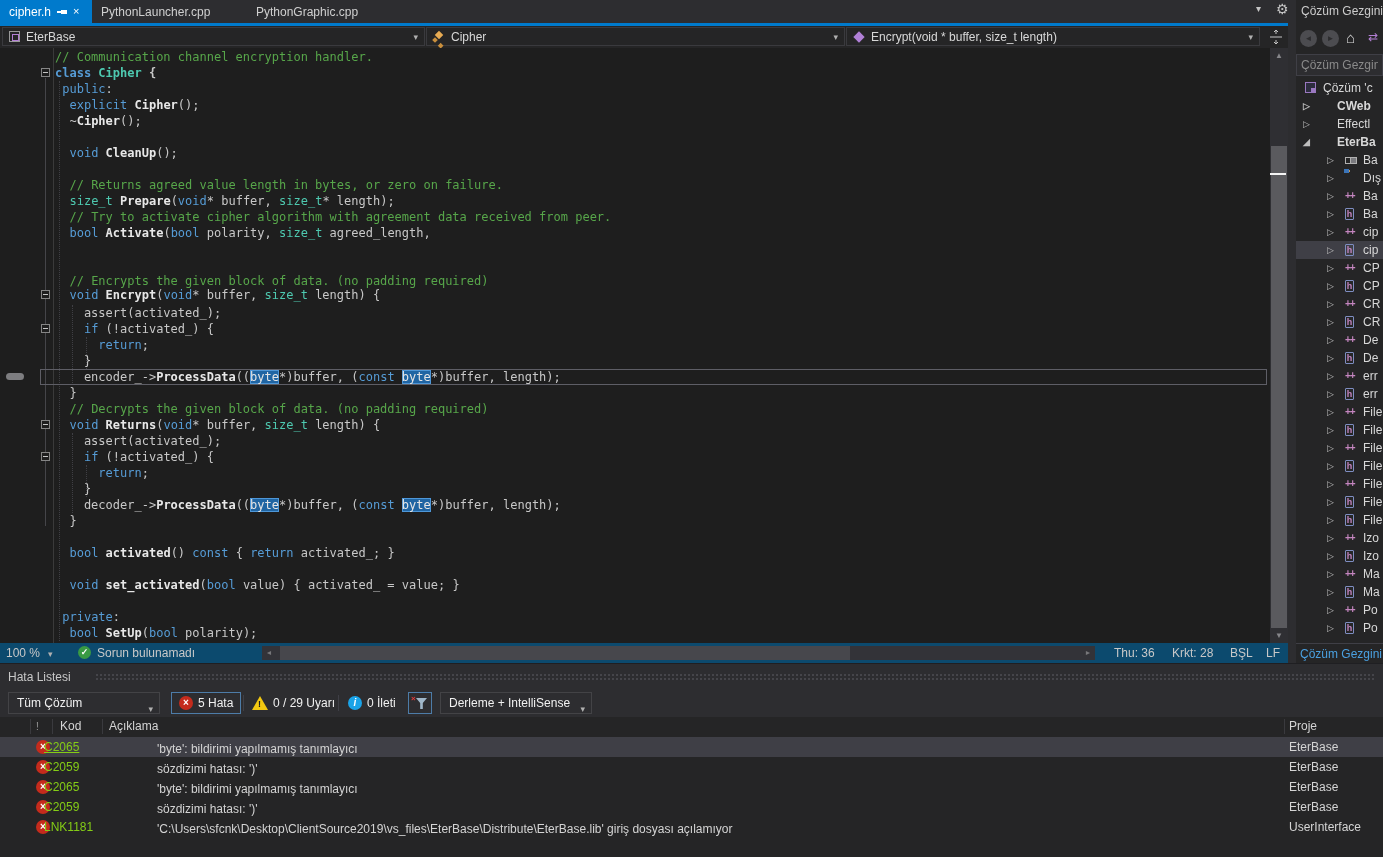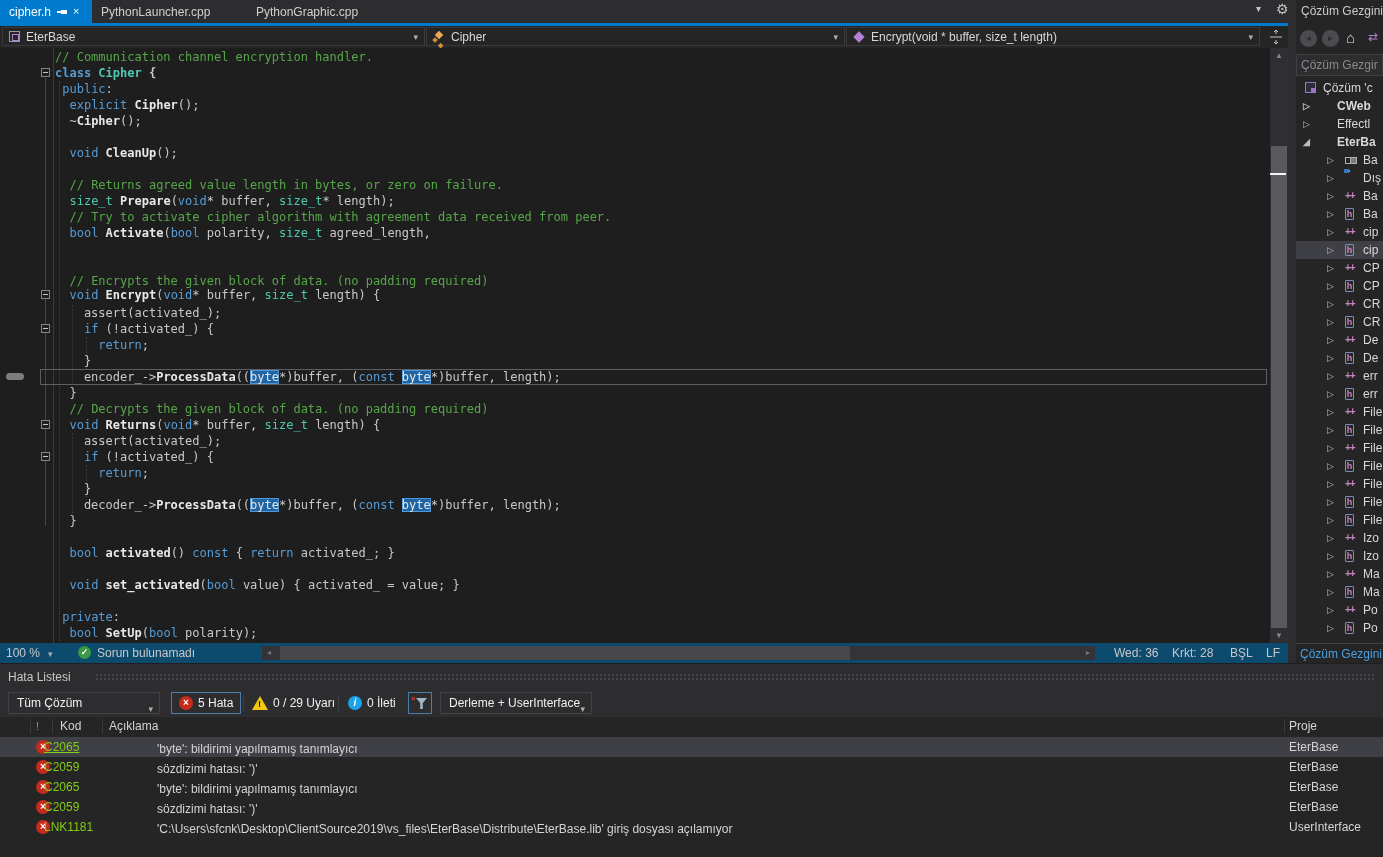--- a/index.html
+++ b/index.html
@@ -295,21 +295,21 @@
     <div id="edstatus">
       <span class="st" style="left:6px;">100 %</span>
       <span id="zoomcaret">▾</span>
       <span class="okcirc">✓</span>
       <span class="st" style="left:97px;">Sorun bulunamadı</span>
       <div id="hscroll">
         <span class="hsarrow" style="left:0;">◄</span>
         <div id="hthumb"></div>
         <span class="hsarrow" style="right:0;">►</span>
       </div>
-      <span class="st" style="left:1114px;">Wed: 36</span>
+      <span class="st" style="left:1114px;">Thu: 36</span>
       <span class="st" style="left:1172px;">Krkt: 28</span>
       <span class="st" style="left:1230px;">BŞL</span>
       <span class="st" style="left:1266px;">LF</span>
     </div>
   </div>
 
   <div id="solution">
     <div id="sol-title">Çözüm Gezgini</div>
     <span class="navcirc" style="left:4px;">◄</span>
     <span class="navcirc" style="left:26px;">►</span>
@@ -493,21 +493,21 @@
       <span class="etsep" style="left:338px;"></span>
       <div class="etflat" style="left:348px;">
         <span class="infoicon">i</span>
         <span>0 İleti</span>
       </div>
       <div id="filterbtn" style="left:408px;">
         <span class="funnel"></span>
         <span class="funnel-x">×</span>
       </div>
       <div class="etcombo" style="left:440px;width:152px;">
-        <span>Derleme + UserInterface</span>
+        <span>Derleme + IntelliSense</span>
         <span class="caret">▾</span>
       </div>
     </div>
     <div id="err-tablehead">
       <span class="hdiv" style="left:30px;"></span>
       <span class="hcell" style="left:36px;color:#9a9a9a;font-size:10px;">!</span>
       <span class="hdiv" style="left:52px;"></span>
       <span class="hcell" style="left:60px;">Kod</span>
       <span class="hdiv" style="left:102px;"></span>
       <span class="hcell" style="left:109px;">Açıklama</span>

